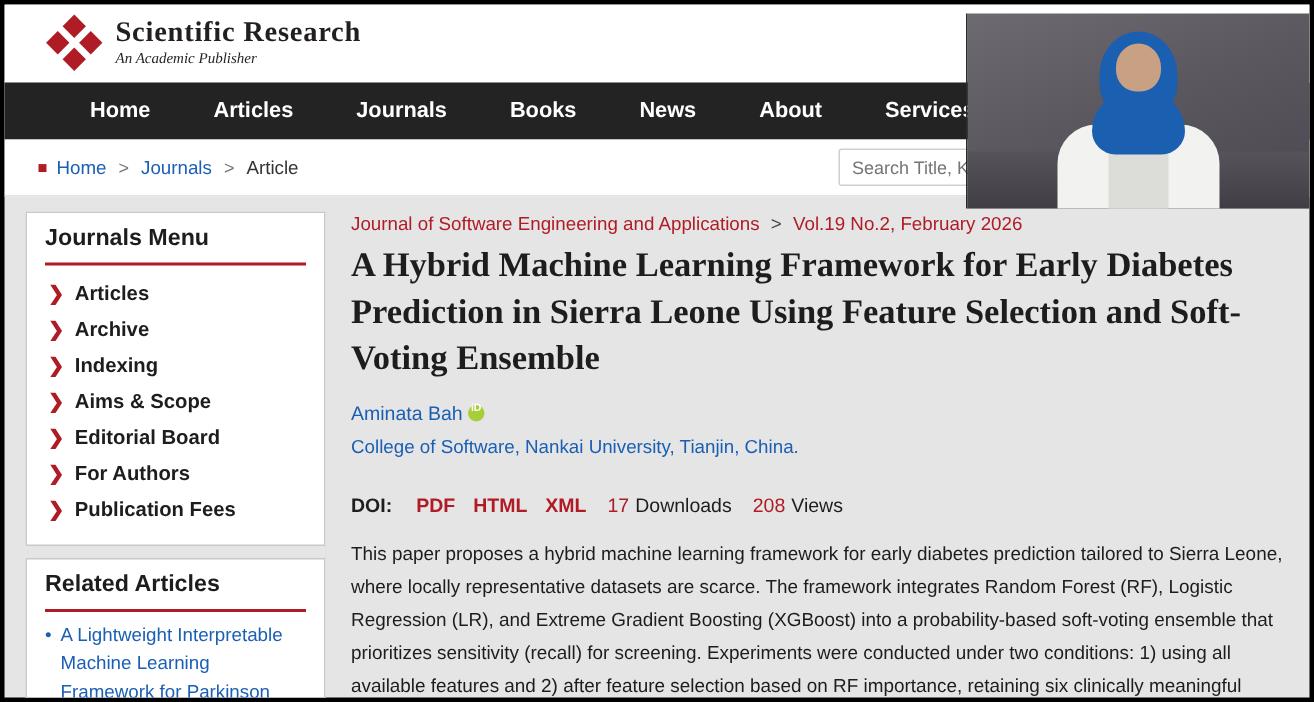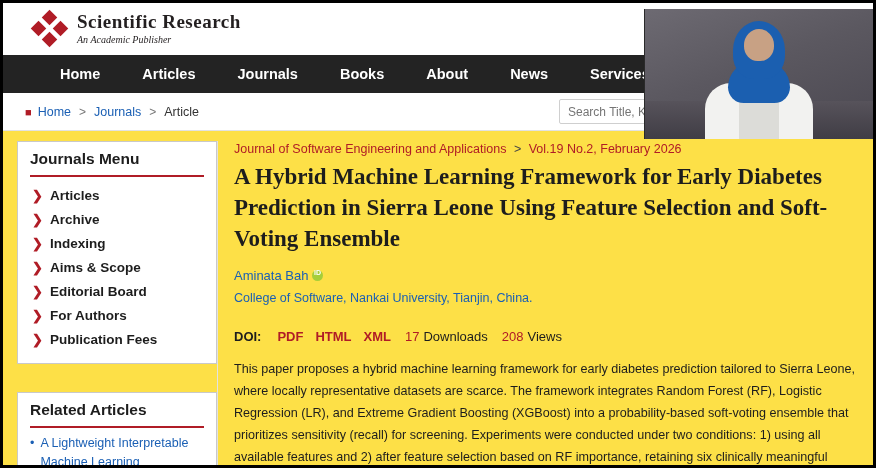--- a/index.html
+++ b/index.html
@@ -7,21 +7,21 @@
     margin: 0; padding: 0;
     width: 876px; height: 468px;
     overflow: hidden;
     background: #ffffff;
     font-family: "Liberation Sans", sans-serif;
   }
   #page {
     position: relative;
     width: 876px; height: 468px;
     border: 3px solid #000000;
-    background: #fde047;
+    background: #e5e5e5;
     overflow: hidden;
   }
 
   
   .site-header {
     height: 52px;
     background: #ffffff;
     display: flex;
     align-items: center;
     padding-left: 30px;
@@ -122,21 +122,21 @@
   
   .content {
     display: flex;
     padding: 10px 14px 0 14px;
     height: calc(100% - 52px - 38px - 38px);
   }
   .sidebar { width: 200px; flex: 0 0 200px; }
   .panel {
     border: 1px solid #c9c9c9;
     background: #ffffff;
-    margin-bottom: 28px;
+    margin-bottom: 8px;
     padding: 8px 12px 12px 12px;
   }
   .panel-title {
     font-size: 15.5px;
     font-weight: bold;
     color: #1d1d1d;
     padding-bottom: 7px;
     border-bottom: 2px solid #b01c26;
     margin-bottom: 6px;
   }
@@ -328,22 +328,22 @@
       <div class="logo-title">Scientific  Research</div>
       <div class="logo-sub">An Academic Publisher</div>
     </div>
   </div>
 
   <div class="main-nav">
     <div class="nav-item">Home</div>
     <div class="nav-item">Articles</div>
     <div class="nav-item">Journals</div>
     <div class="nav-item">Books</div>
+    <div class="nav-item">News</div>
     <div class="nav-item">About</div>
-    <div class="nav-item">News</div>
     <div class="nav-item">Services</div>
     <div class="nav-item">S</div>
   </div>
 
   <div class="crumb-bar">
     <span class="home-icon">■</span>
     <span class="crumb-link">Home</span>
     <span class="crumb-sep">&gt;</span>
     <span class="crumb-link">Journals</span>
     <span class="crumb-sep">&gt;</span>

